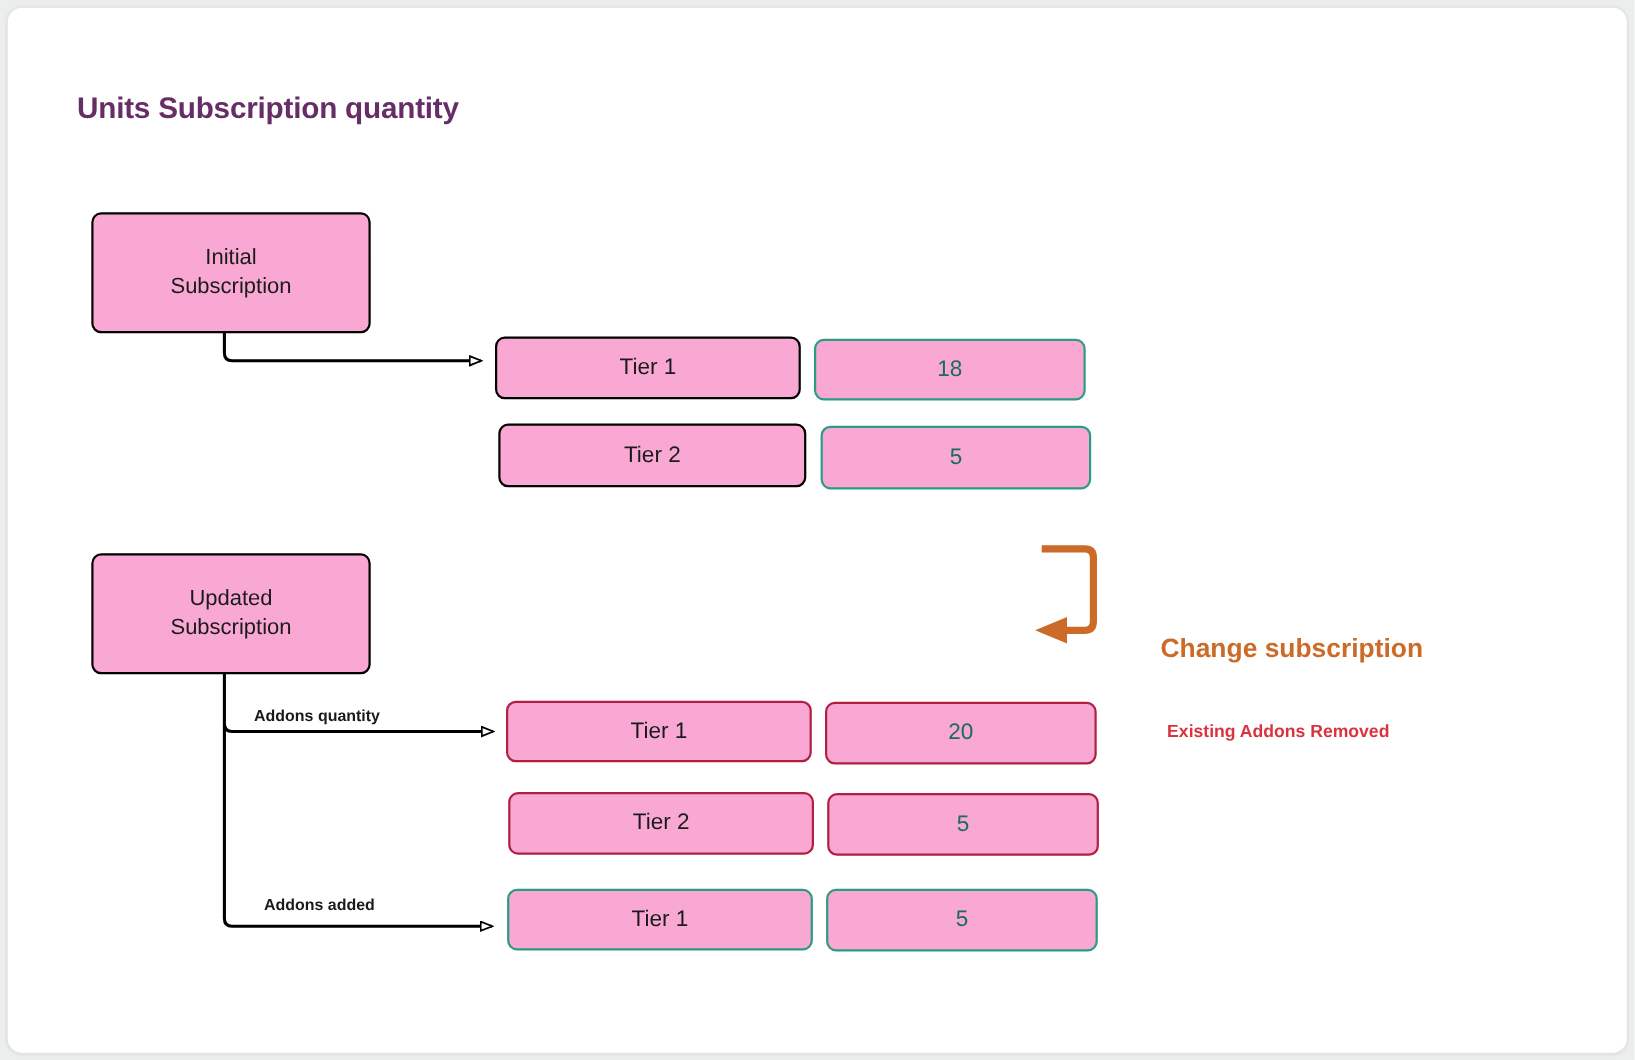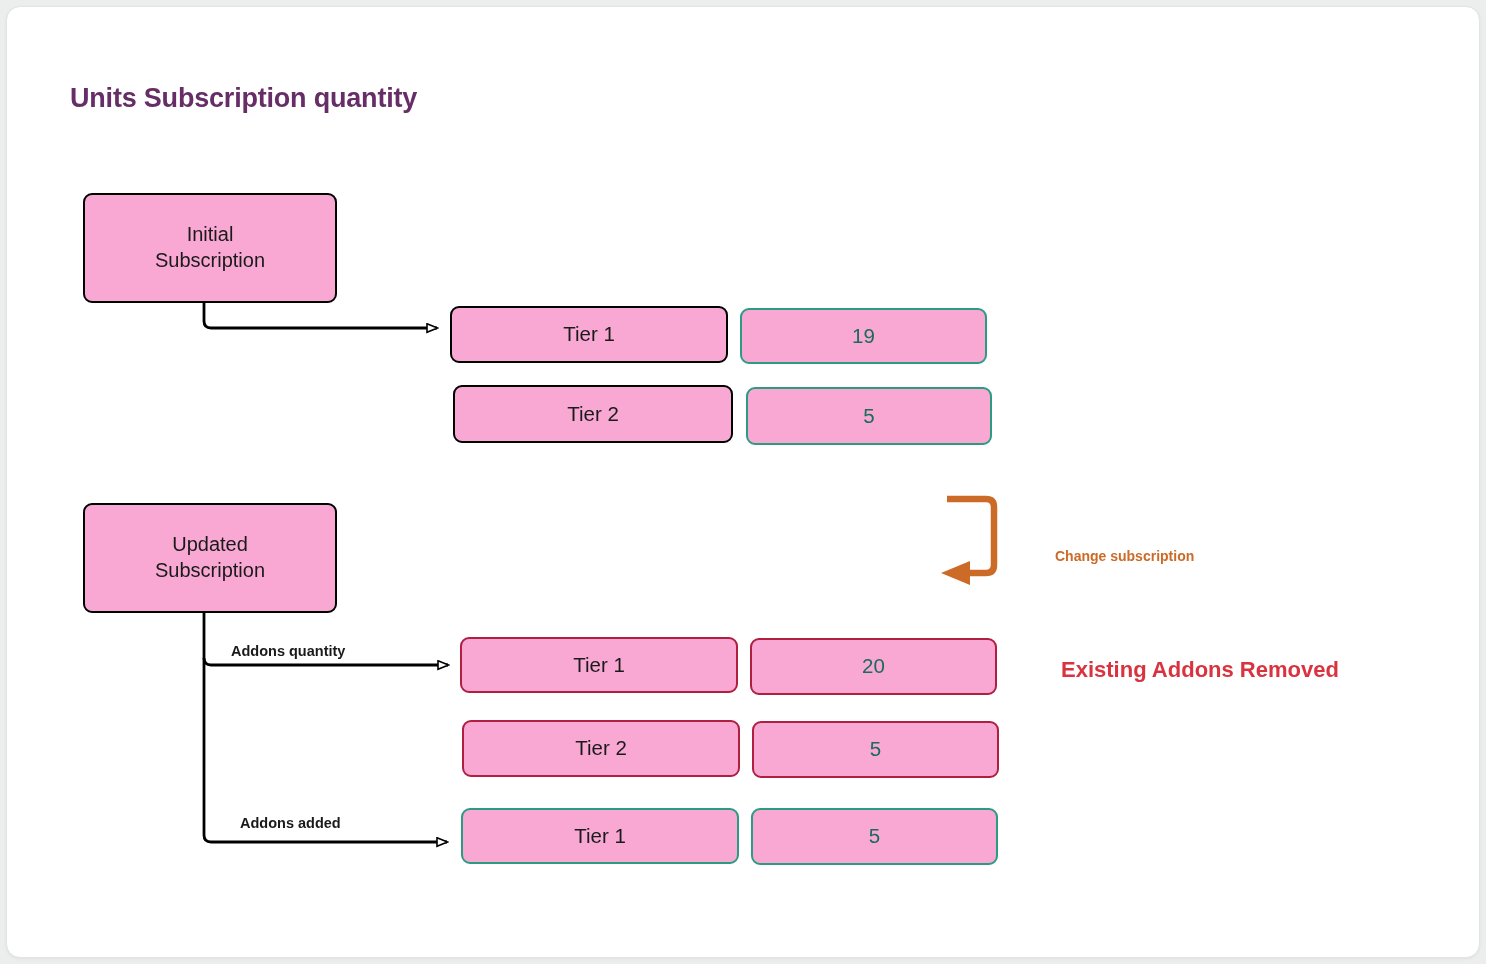--- a/index.html
+++ b/index.html
@@ -46,22 +46,22 @@
     font-size:14.5px;font-weight:bold;
     color:#1a1a1a;
     white-space:nowrap;
   }
   .annot{
     position:absolute;
     font-weight:bold;
     white-space:pre;
     line-height:1.33;
   }
-  #annot-orange{color:#cc6a27;font-size:14px;text-align:right;}
-  #annot-red{color:#d9333f;font-size:22px;}
+  #annot-orange{color:#cc6a27;font-size:24px;text-align:right;}
+  #annot-red{color:#d9333f;font-size:16px;}
   svg.wires{position:absolute;left:0;top:0;width:1472px;height:950px;pointer-events:none;}
 </style>
 </head>
 <body>
 
 <div id="card">
 
   <div id="title">Units Subscription quantity</div>
 
   <svg class="wires" viewBox="0 0 1472 950">
@@ -85,21 +85,21 @@
     <div>
       <div>Initial</div>
       <div>Subscription</div>
     </div>
   </div>
 
   <div class="node subbox" style="left:443px;top:299px;width:278px;height:57px;">
     <span>Tier 1</span>
   </div>
   <div class="node subbox teal" style="left:733px;top:301px;width:247px;height:56px;">
-    <span class="val">19</span>
+    <span class="val">18</span>
   </div>
 
   <div class="node subbox" style="left:446px;top:378px;width:280px;height:58px;">
     <span>Tier 2</span>
   </div>
   <div class="node subbox teal" style="left:739px;top:380px;width:246px;height:58px;">
     <span class="val">5</span>
   </div>
 
   <div class="node" style="left:76px;top:496px;width:254px;height:110px;">

